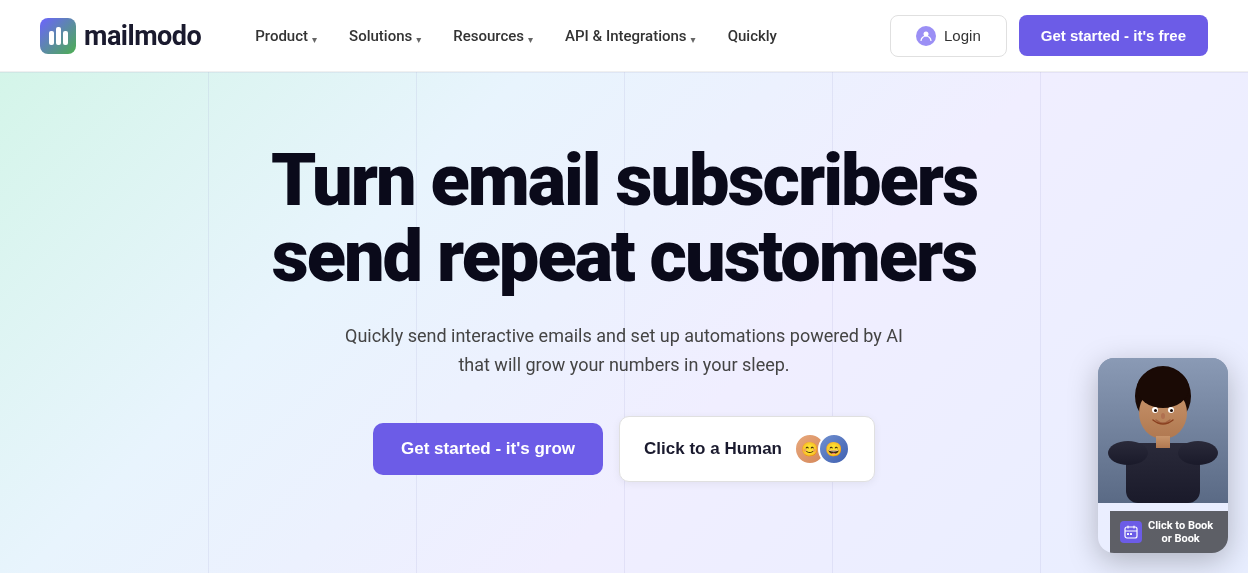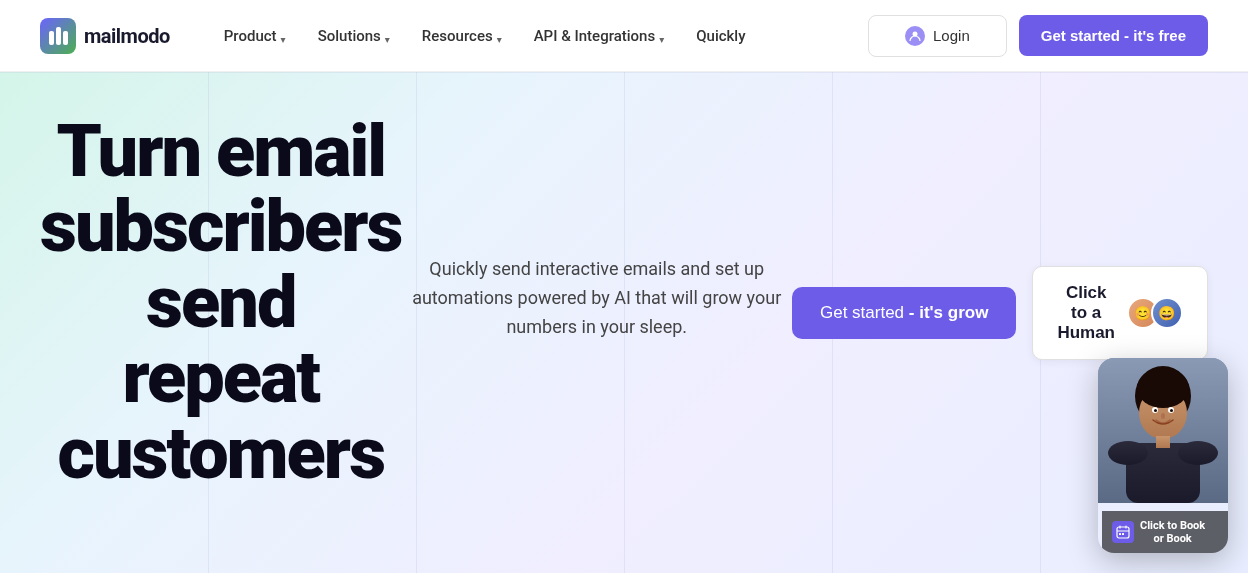--- a/index.html
+++ b/index.html
@@ -45,21 +45,21 @@
       align-items: center;
       justify-content: center;
     }
 
     .logo-icon svg {
       width: 22px;
       height: 22px;
     }
 
     .logo-text {
-      font-size: 20px;
+      font-size: 27px;
       font-weight: 700;
       color: #1a1a2e;
       letter-spacing: -0.5px;
     }
 
     .nav-links {
       display: flex;
       align-items: center;
       gap: 4px;
       flex: 1;
@@ -87,21 +87,21 @@
     .nav-actions {
       display: flex;
       align-items: center;
       gap: 12px;
     }
 
     .login-btn {
       display: flex;
       align-items: center;
       gap: 8px;
-      padding: 10px 36px;
+      padding: 10px 25px;
       border: 1px solid #e0e0e0;
       border-radius: 8px;
       background: #fff;
       cursor: pointer;
       font-size: 15px;
       font-weight: 500;
       color: #333;
     }
 
     .user-icon-circle {
@@ -128,21 +128,21 @@
       white-space: nowrap;
     }
 
     
     .hero {
       position: relative;
       width: 100%;
       height: calc(573px - 72px);
       background: linear-gradient(135deg, #d4f5e9 0%, #e8f4fd 30%, #f0eeff 60%, #e8eeff 100%);
       display: flex;
-      flex-direction: row;
+      flex-direction: column;
       align-items: center;
       justify-content: center;
       text-align: center;
       padding: 20px 40px 40px;
       overflow: hidden;
     }
 
     
     .hero::before {
       content: '';
@@ -211,21 +211,21 @@
       color: #fff;
       border: none;
       border-radius: 10px;
       font-size: 17px;
       font-weight: 600;
       cursor: pointer;
       white-space: nowrap;
     }
 
     .get-started-hero-btn strong {
-      font-weight: 400;
+      font-weight: 700;
     }
 
     .talk-human-btn {
       display: flex;
       align-items: center;
       gap: 12px;
       padding: 16px 24px;
       background: #fff;
       border: 1px solid #e0e0e0;
       border-radius: 10px;
@@ -302,21 +302,21 @@
       width: 100%;
       height: 145px;
       position: relative;
       overflow: hidden;
       background: linear-gradient(180deg, #8a9ab0 0%, #6a7a90 100%);
     }
 
     .chat-label-area {
       position: absolute;
       bottom: 0;
-      left: 4px;
+      left: 12px;
       right: 0;
       background: rgba(0,0,0,0.6);
       padding: 8px 10px;
       display: flex;
       align-items: center;
       gap: 6px;
     }
   </style>
 </head>
 <body>

